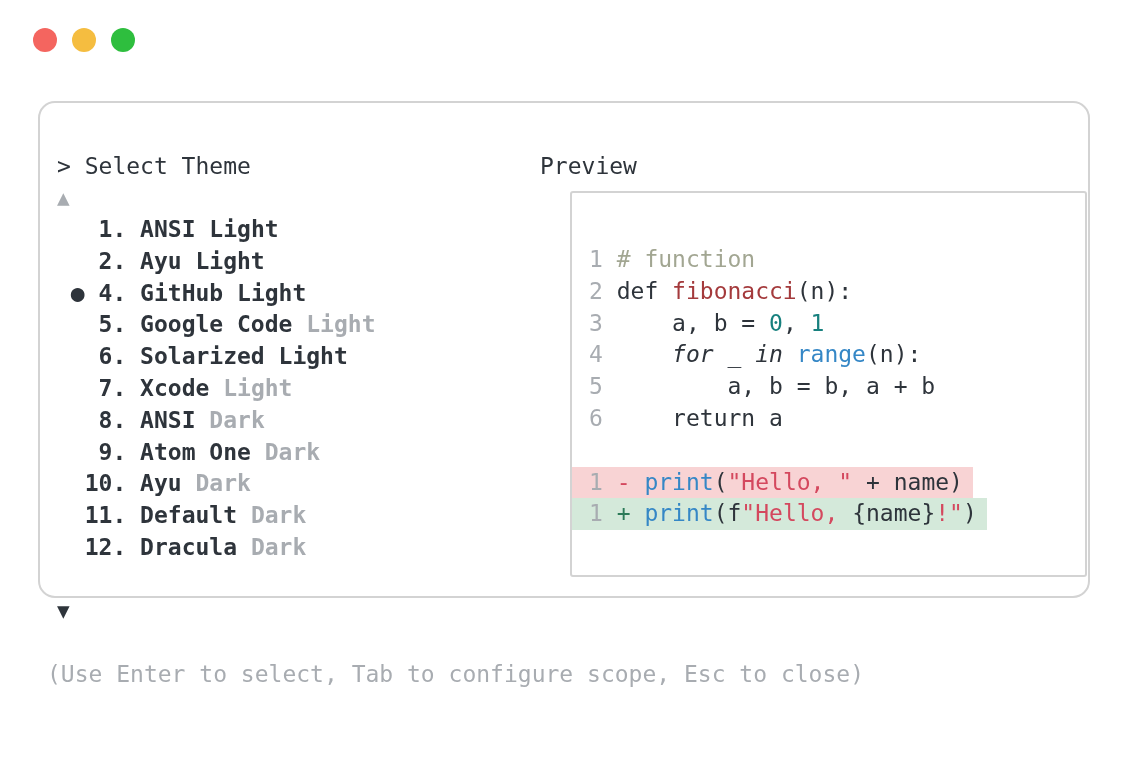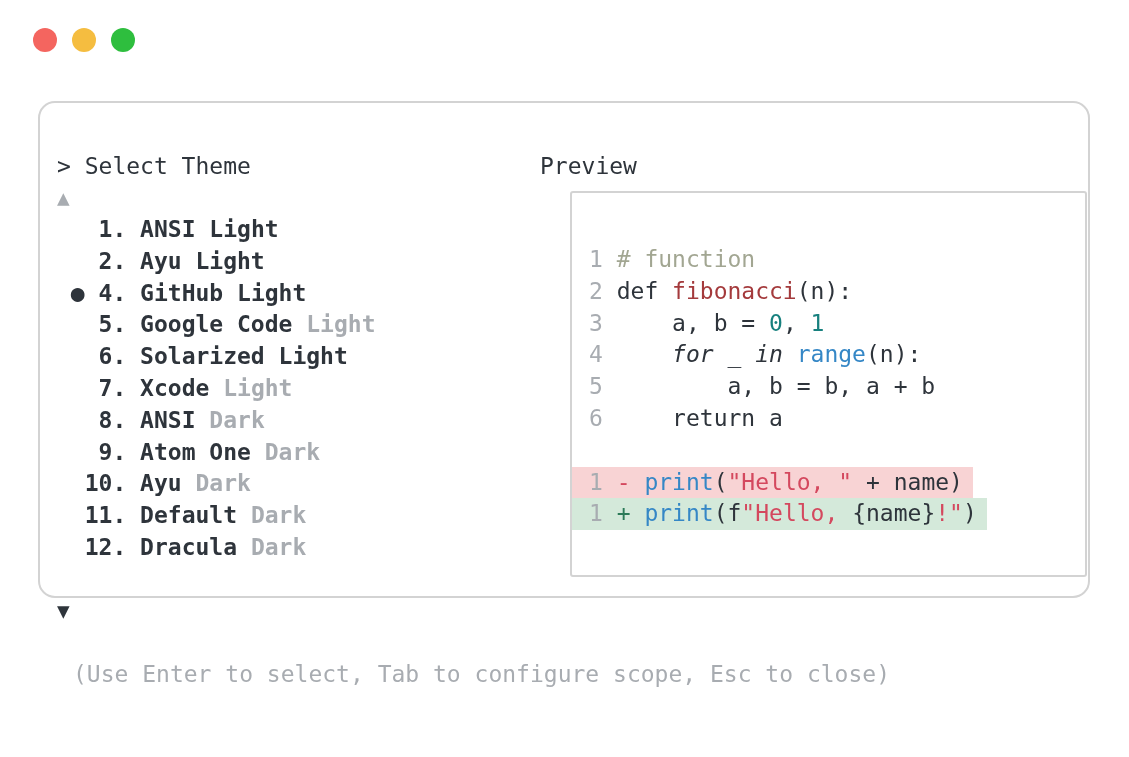--- a/index.html
+++ b/index.html
@@ -19,21 +19,21 @@
   }
   .prompt { position:absolute; left:17px; top:47px; line-height:32px; white-space:pre; }
   .scroll-up {
     position:absolute; left:17px; top:79px; line-height:32px;
     font-size:21px; color:var(--muted,#a8acb1);
   }
   .theme-list { position:absolute; left:17px; top:111px;font-weight:bold; }
   .theme-item { line-height:31.8px; white-space:pre; cursor:pointer; }
   .theme-item.selected { color:var(--teal,#17807e); }
   .scroll-down { position:absolute; left:17px; top:492px; line-height:32px; font-size:21px; }
-  .hint { position:absolute; left:7px; top:555px; line-height:32px; white-space:pre; color:var(--muted,#a8acb1);margin-left:26px; }
+  .hint { position:absolute; left:7px; top:555px; line-height:32px; white-space:pre; color:var(--muted,#a8acb1); }
 
   .preview-label { position:absolute; left:500px; top:47px; line-height:32px; }
   .preview-box {
     position:absolute; left:506px; top:88px; width:517px; height:386px;
     border:2px solid var(--border,#d3d3d3); border-radius:3px; background:#fff; overflow:hidden;margin-left:24px;
   }
   .code { padding:51px 0 0 17px; }
   .code-line { line-height:31.8px; white-space:pre; }
   .code-line.removed, .code-line.added {
     width:fit-content; margin-left:-17px; padding-left:17px; padding-right:10px;

